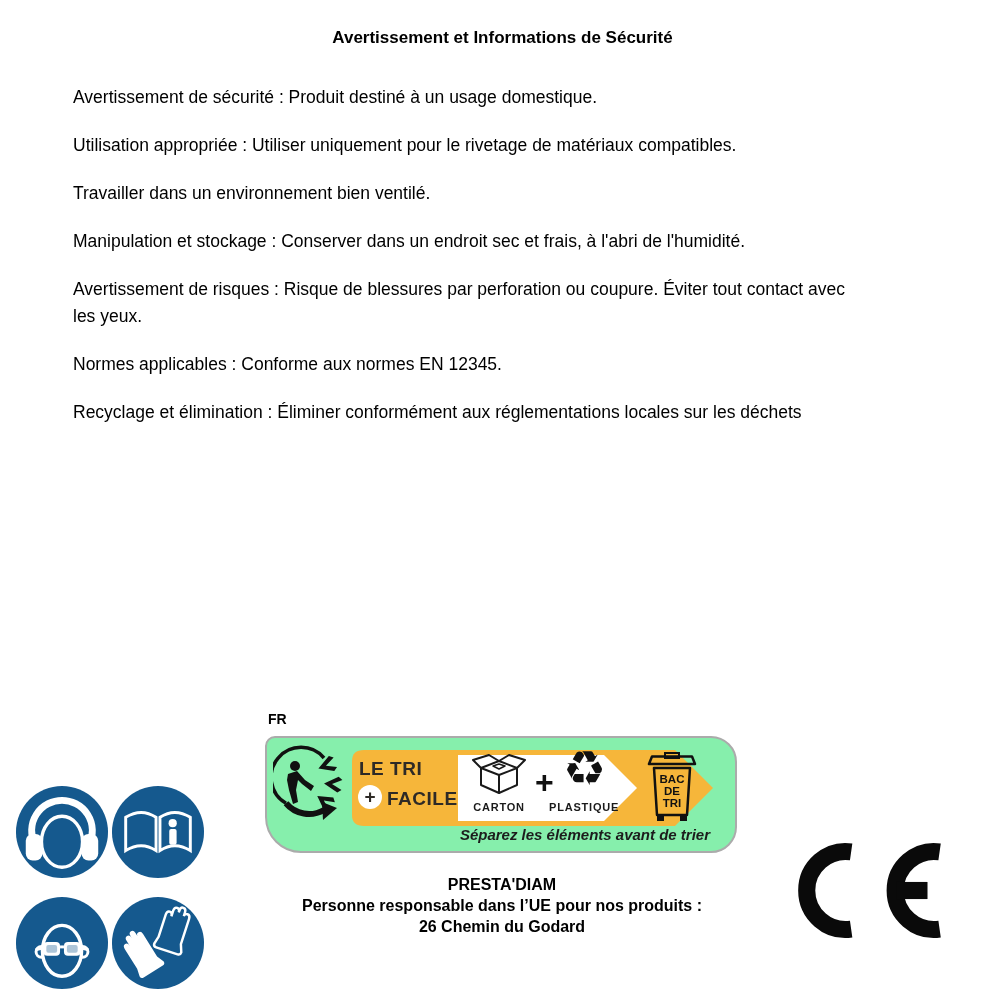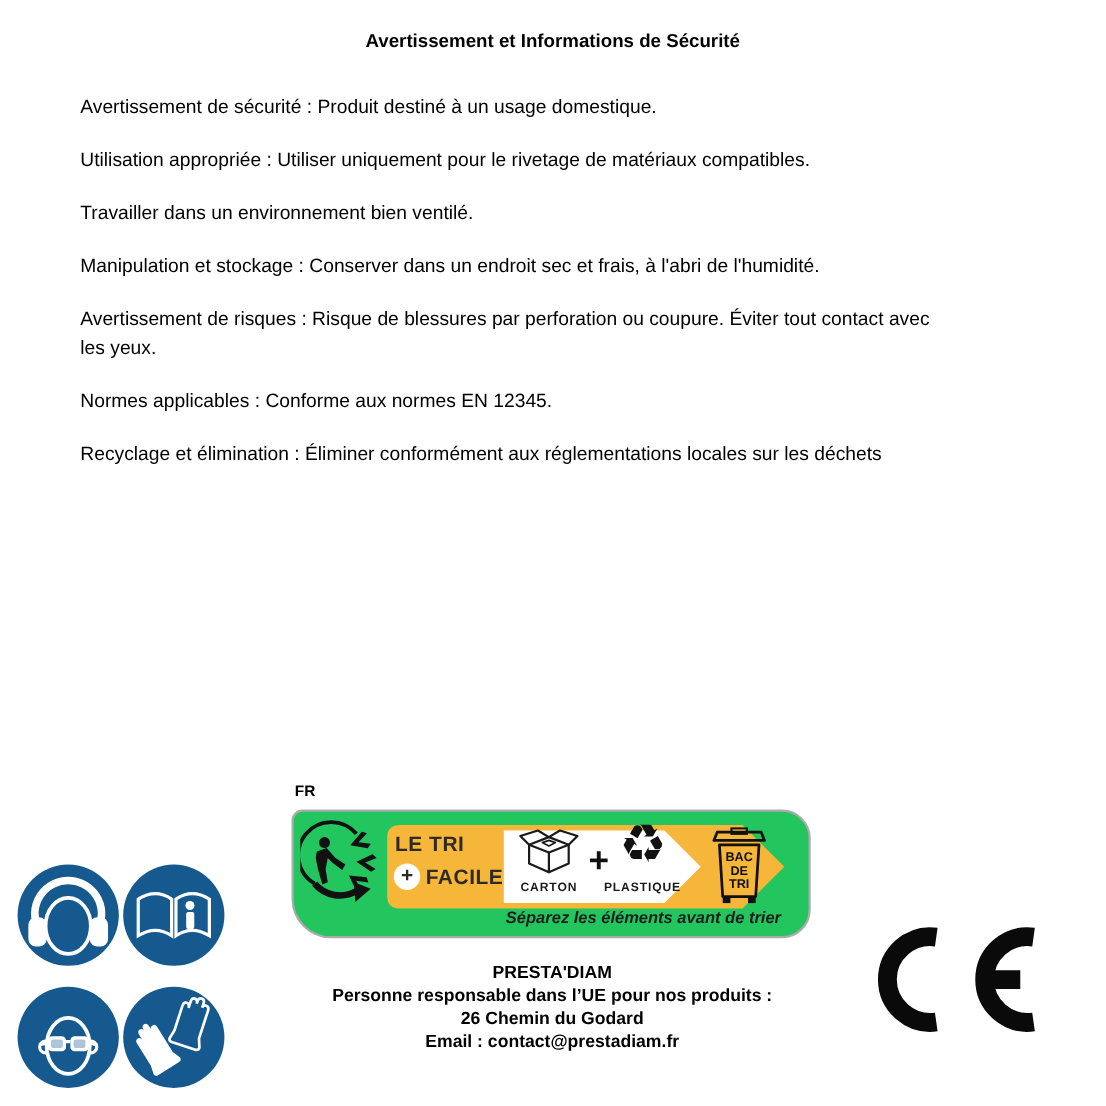--- a/index.html
+++ b/index.html
@@ -15,21 +15,21 @@
 
   
   .sicon{position:absolute;width:94px;height:94px;}
   #icon-ear{left:15px;top:785px;}
   #icon-book{left:111px;top:785px;}
   #icon-eye{left:15px;top:896px;}
   #icon-glove{left:111px;top:896px;}
 
   
   .fr-label{position:absolute;left:268px;top:711px;font-size:14px;font-weight:bold;}
-  .banner{position:absolute;left:265px;top:736px;width:468px;height:113px;background:#22c55e;
+  .banner{position:absolute;left:265px;top:736px;width:468px;height:113px;background:#86efac;
           border:2px solid #ABABAB;border-radius:10px 26px 26px 36px;}
   .banner .bgsvg{position:absolute;left:0;top:0;}
   .triman{position:absolute;left:6px;top:4px;}
   .letri{position:absolute;left:92px;top:20px;font-size:19px;font-weight:bold;
          color:#2E2A26;letter-spacing:.5px;white-space:nowrap;}
   .plus-circle{position:absolute;left:91px;top:47px;width:24px;height:24px;border-radius:50%;
          background:#fff;color:#2E2A26;font-size:19px;font-weight:bold;text-align:center;line-height:24px;}
   .facile{position:absolute;left:120px;top:50px;font-size:19px;font-weight:bold;
          color:#2E2A26;letter-spacing:.5px;white-space:nowrap;}
   .carton-svg{position:absolute;left:203px;top:14px;}
@@ -182,21 +182,20 @@
       <text x="25" y="55" text-anchor="middle" font-size="11.5" font-weight="bold" fill="#111">TRI</text>
     </svg>
 
     <div class="separez">Séparez les éléments avant de trier</div>
   </div>
 
   <div class="contact">
     <div class="cline">PRESTA'DIAM</div>
     <div class="cline">Personne responsable dans l’UE pour nos produits :</div>
     <div class="cline">26 Chemin du Godard</div>
-    <div class="cline">Email : contact@prestadiam.fr</div>
   </div>
 
   <div class="ce-mark">
     <svg width="145" height="97" viewBox="0 0 152 102">
       <g stroke="#0a0a0a" stroke-width="18" fill="none">
         <path d="M56.7 10.4 A 41 41 0 1 0 56.7 91.6"></path>
         <path d="M149.7 10.4 A 41 41 0 1 0 149.7 91.6"></path>
         <path d="M104 51 L137 51"></path>
       </g>
     </svg>

